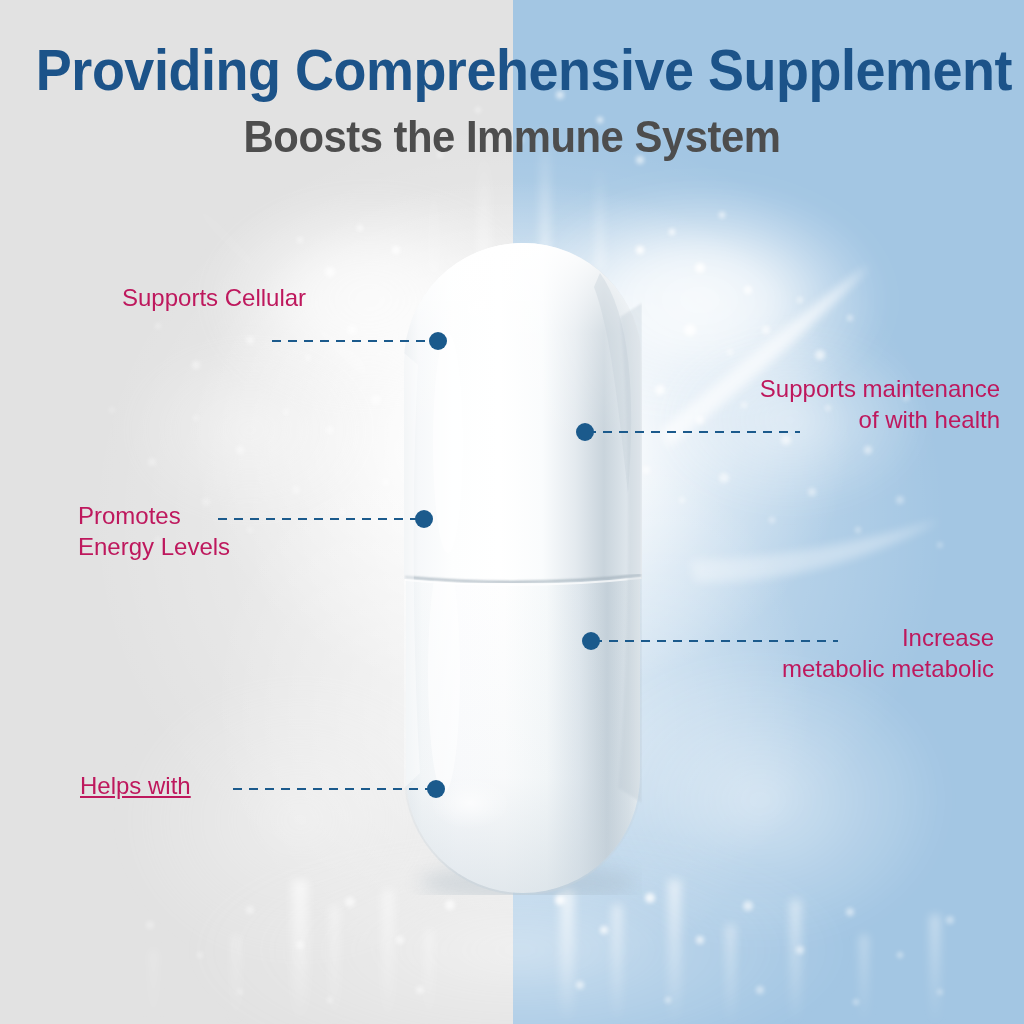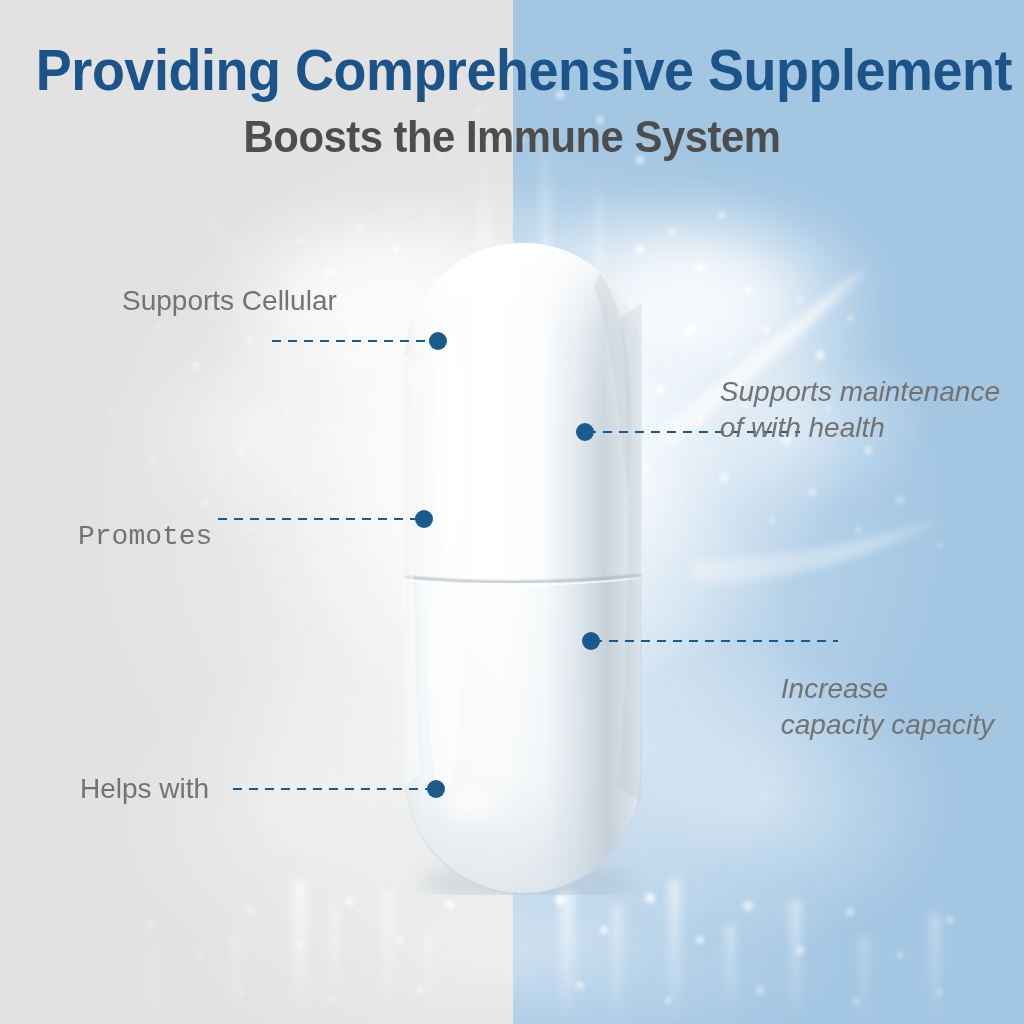--- a/index.html
+++ b/index.html
@@ -27,23 +27,23 @@
     position:absolute;left:0;top:112px;width:1024px;text-align:center;
     font-size:44px;font-weight:bold;color:#4D4D4D;
     letter-spacing:-0.5px;white-space:nowrap;
     transform:scaleX(0.95);transform-origin:50% 50%;
   }
 
   
   .capsule-wrap{position:absolute;left:404px;top:243px;width:238px;height:652px;}
 
   
-  .callout{position:absolute;color:#737373;font-size:28px;line-height:1.28;white-space:nowrap;}
+  .callout{position:absolute;color:#be185d;font-size:24px;line-height:1.28;white-space:nowrap;}
   .callout.left{text-align:left;}
-  .callout.right{text-align:left;font-style:italic;}
+  .callout.right{text-align:right;}
   .callout .ln{display:block;}
 
   
   .leaders{position:absolute;left:0;top:0;width:1024px;height:1024px;pointer-events:none;}
 </style>
 </head>
 <body>
 
 <div id="stage">
 
@@ -312,31 +312,32 @@
       <circle cx="436" cy="789" r="9"></circle>
       <circle cx="585" cy="432" r="9"></circle>
       <circle cx="591" cy="641" r="9"></circle>
     </g>
   </svg>
 
   <div class="callout left" style="left:122px; top:283px;">
     <span class="ln">Supports Cellular</span>
   </div>
 
-  <div class="callout left" style="left:78px; top:519px;font-family:Liberation Mono, monospace;">
+  <div class="callout left" style="left:78px; top:501px;">
     <span class="ln">Promotes</span>
-  </div>
-
-  <div class="callout left" style="left:80px; top:771px;">
+    <span class="ln">Energy Levels</span>
+  </div>
+
+  <div class="callout left" style="left:80px; top:771px;text-decoration:underline;">
     <span class="ln">Helps with</span>
   </div>
 
   <div class="callout right" style="right:24px; top:374px;">
     <span class="ln">Supports maintenance</span>
     <span class="ln">of with health</span>
   </div>
 
-  <div class="callout right" style="right:30px; top:623px;margin-top:48px;">
+  <div class="callout right" style="right:30px; top:623px;">
     <span class="ln">Increase</span>
-    <span class="ln">capacity capacity</span>
+    <span class="ln">metabolic metabolic</span>
   </div>
 
 </div>
 
 </body></html>

